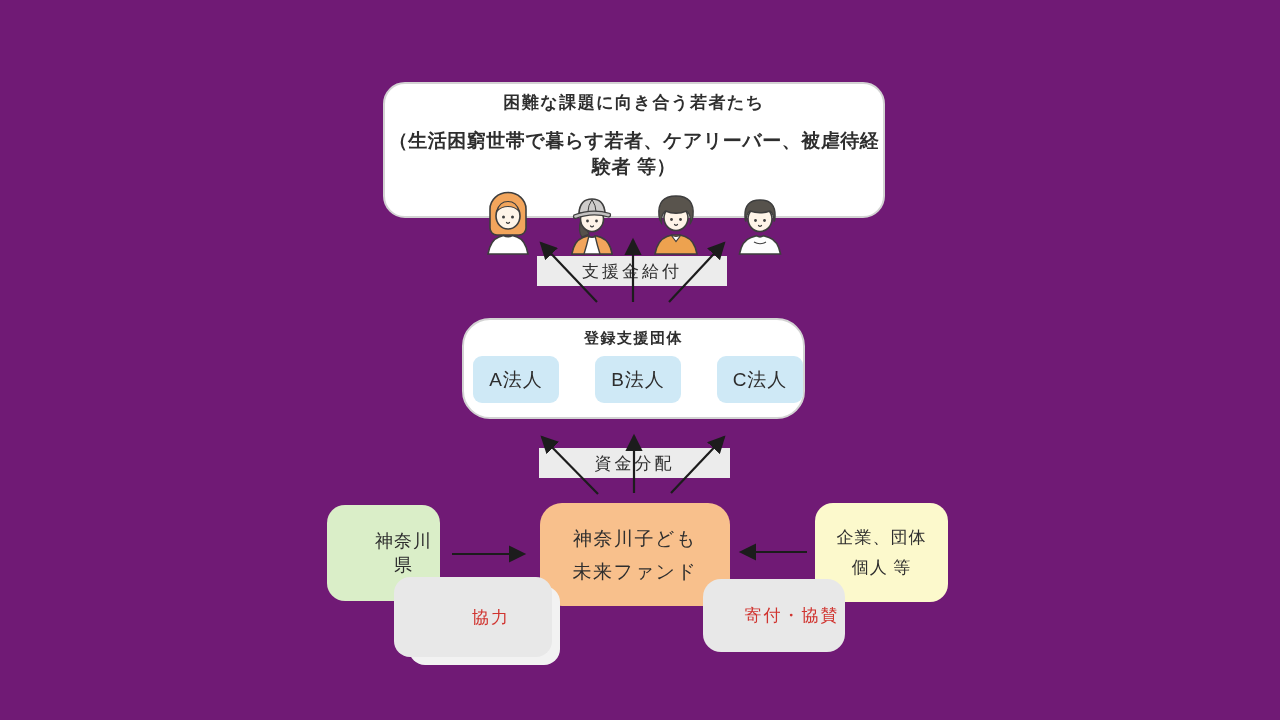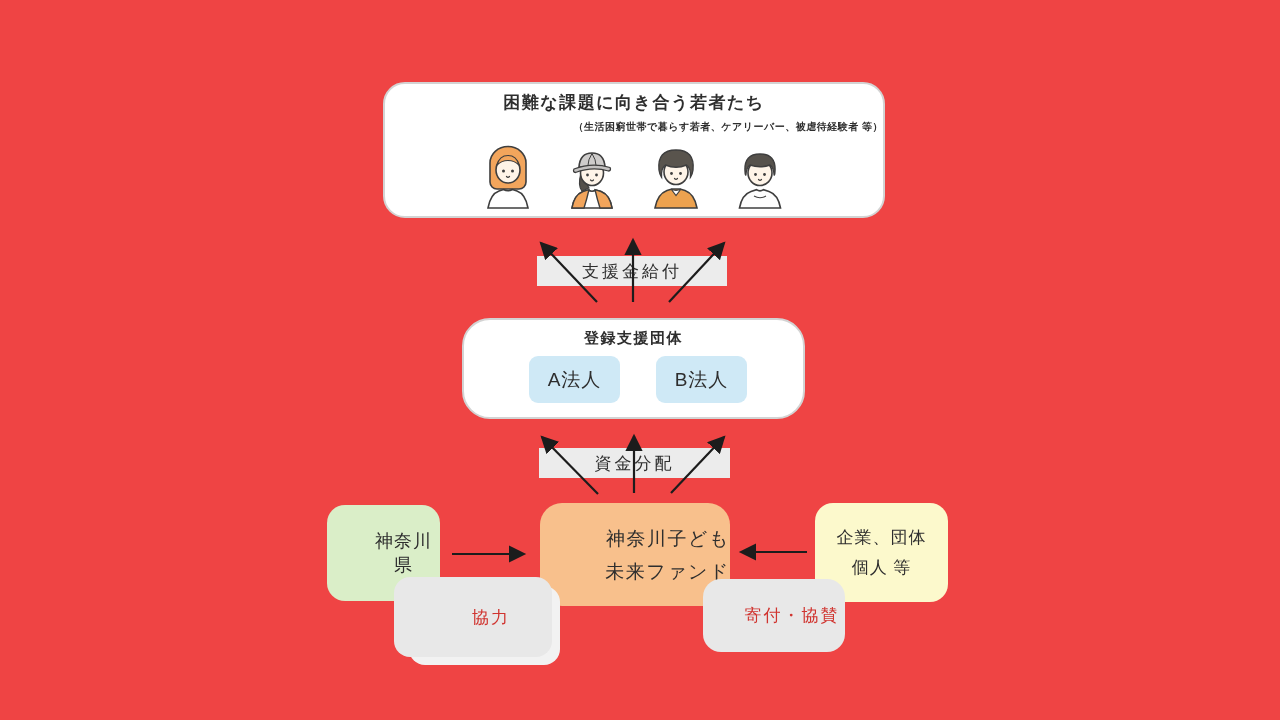--- a/index.html
+++ b/index.html
@@ -1,36 +1,36 @@
 <!DOCTYPE html>
 <html><head>
 <meta charset="utf-8">
 <style>
   * { margin: 0; padding: 0; box-sizing: border-box; }
   html, body { background: #ffffff; }
   .stage {
     position: relative;
     width: 1280px;
     height: 720px;
-    background: #ef4444;
+    background: #701a75;
     font-family: "Liberation Sans", sans-serif;
     color: #2e2e2e;
     overflow: hidden;
   }
 
   
   .outline-box {
     position: absolute;
     background: #ffffff;
     border: 2px solid #d3d3d3;
     z-index: 1;
   }
   .top-box { left: 383px; top: 82px; width: 502px; height: 136px; border-radius: 22px; }
   .top-title { text-align: center; margin-top: 7px; font-size: 17px; font-weight: bold; letter-spacing: 1.5px; }
-  .top-subtitle { text-align: right; margin-top: 6px; font-size: 10px; font-weight: bold; letter-spacing: 0.5px; }
+  .top-subtitle { text-align: center; margin-top: 14px; font-size: 19px; font-weight: bold; letter-spacing: 0.5px; }
   .people-row { display: flex; justify-content: center; align-items: flex-end; gap: 22px; margin-top: 3px; }
   .person-icon { display: block; }
 
   .mid-box { left: 462px; top: 318px; width: 343px; height: 101px; border-radius: 28px; }
   .mid-title { text-align: center; margin-top: 9px; font-size: 15px; font-weight: bold; letter-spacing: 1.5px; }
   .org-row { display: flex; justify-content: center; gap: 36px; margin-top: 8px; padding-left: 9px; }
   .org-chip {
     width: 91px; height: 47px;
     background: #cfe9f6;
     border-radius: 9px;
@@ -50,21 +50,21 @@
   .label-dist  { left: 539px; top: 448px; width: 191px; height: 30px; }
 
   
   .fill-box {
     position: absolute;
     display: flex; flex-direction: column; align-items: center; justify-content: center;
     text-align: center;
     z-index: 1;
   }
   .green-box  { left: 327px; top: 505px; width: 113px; height: 96px;  background: #daeec8; border-radius: 18px; font-size: 18px; letter-spacing: 1px; padding-left: 40px; }
-  .orange-box { left: 540px; top: 503px; width: 190px; height: 103px; background: #f8c08c; border-radius: 22px; font-size: 19px; line-height: 33px; letter-spacing: 1.5px; align-items: flex-end; }
+  .orange-box { left: 540px; top: 503px; width: 190px; height: 103px; background: #f8c08c; border-radius: 22px; font-size: 19px; line-height: 33px; letter-spacing: 1.5px; }
   .yellow-box { left: 815px; top: 503px; width: 133px; height: 99px;  background: #fcf9cc; border-radius: 18px; font-size: 17px; line-height: 30px; letter-spacing: 1px; }
 
   
   .coop-shadow {
     position: absolute;
     left: 409px; top: 586px; width: 151px; height: 79px;
     background: #f2f2f2; border-radius: 16px; z-index: 2;
   }
   .red-gray-box {
     position: absolute;
@@ -146,20 +146,23 @@
 
   <div class="outline-box mid-box">
     <div class="mid-title">登録支援団体</div>
     <div class="org-row">
       <div class="org-chip">
         <span>A法人</span>
       </div>
       <div class="org-chip">
         <span>B法人</span>
       </div>
+      <div class="org-chip">
+        <span>C法人</span>
+      </div>
     </div>
   </div>
 
   <div class="flow-label label-dist">
     <span>資金分配</span>
   </div>
 
   <div class="fill-box green-box">
     <span>神奈川県</span>
   </div>

